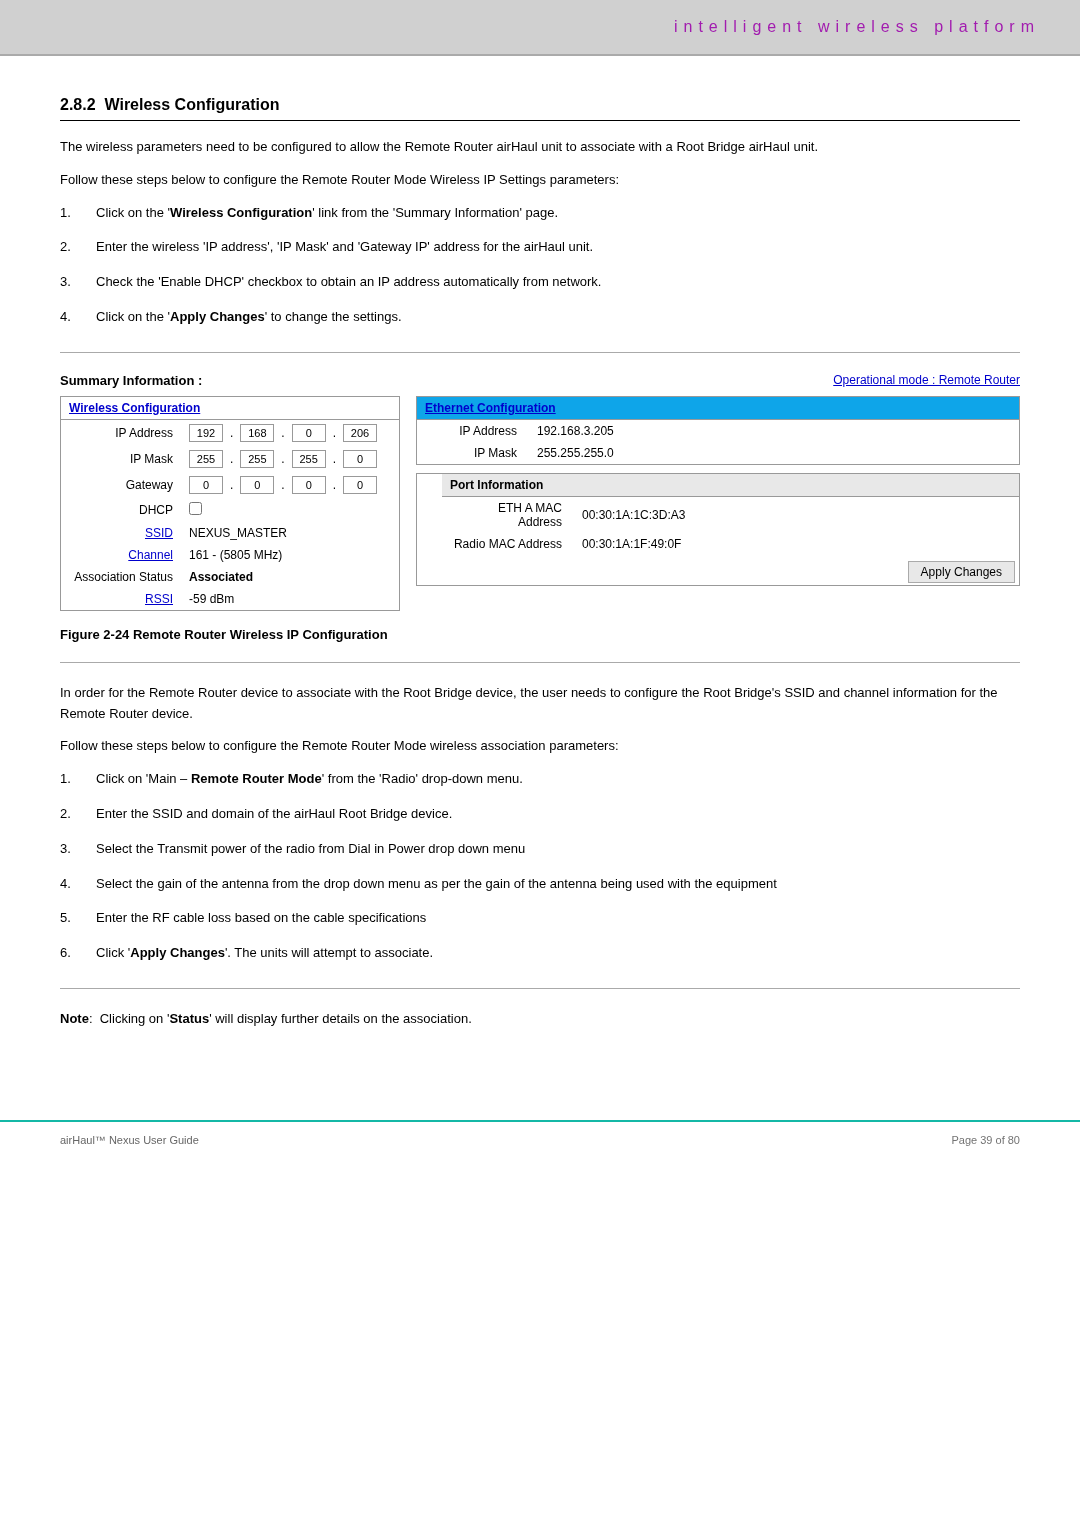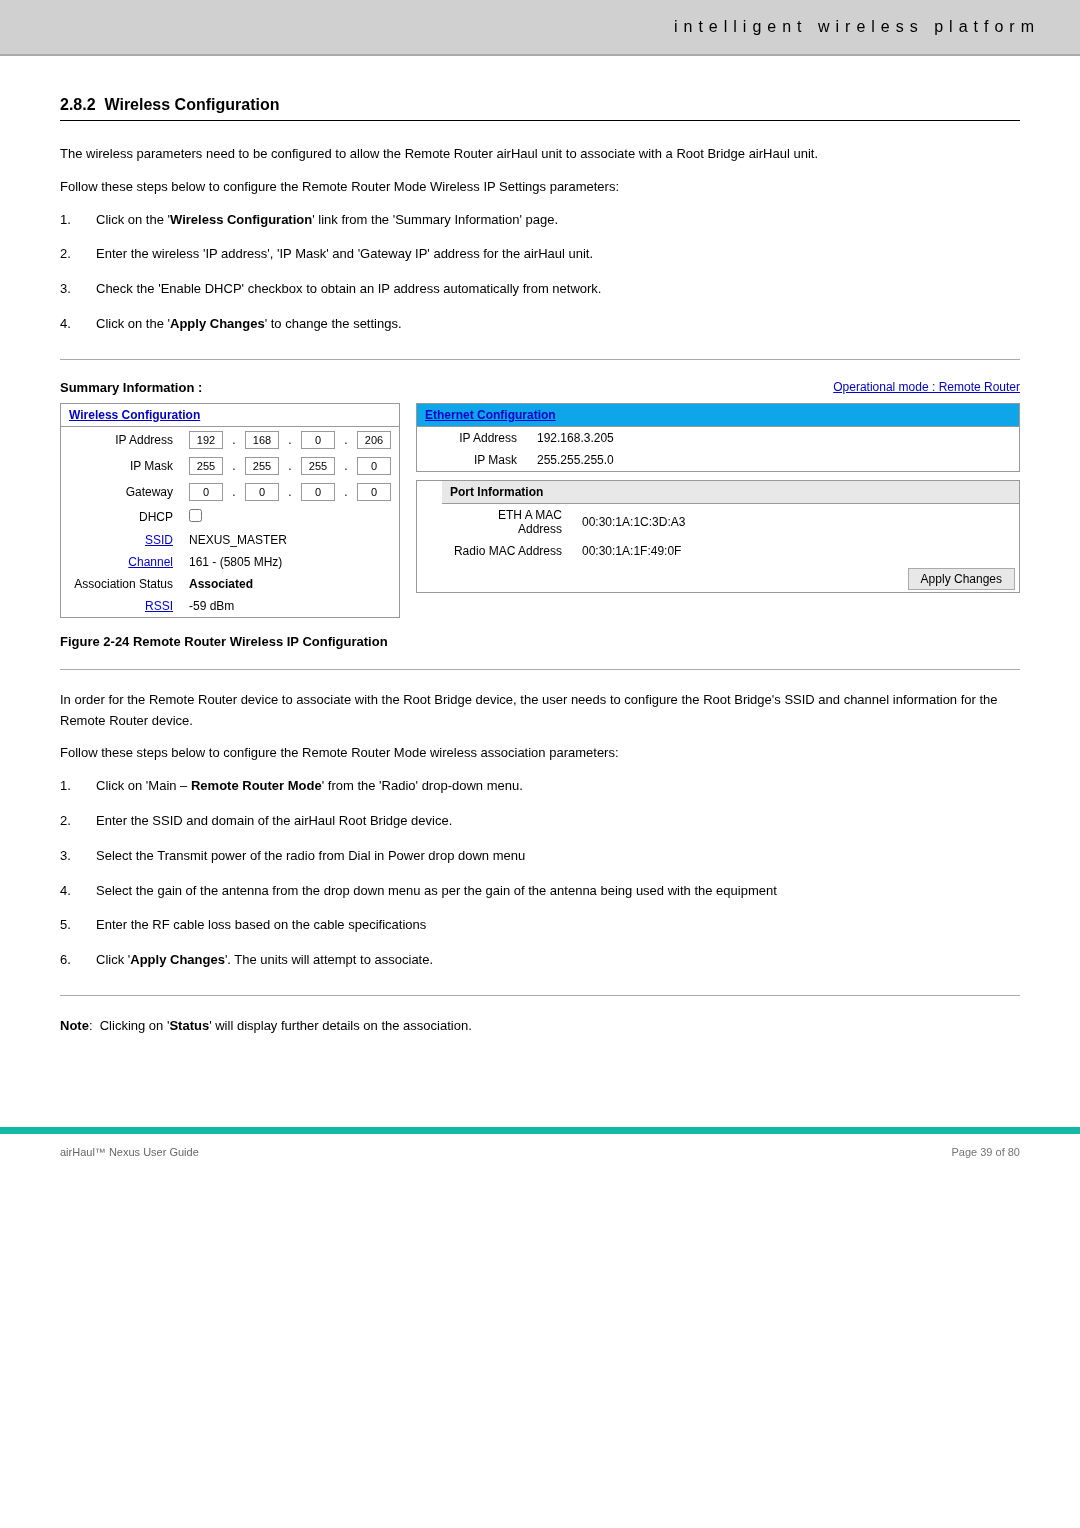--- a/index.html
+++ b/index.html
@@ -13,33 +13,33 @@
       padding: 0;
     }
 
     
     .header {
       background: #d0d0d0;
       padding: 18px 40px;
       text-align: right;
       letter-spacing: 6px;
       font-size: 16px;
-      color: #000000;
+      color: #a21caf;
       border-bottom: 2px solid #aaa;
     }
 
     .main-content {
       padding: 40px 60px;
     }
 
     
     .section-heading {
       font-size: 16px;
       font-weight: bold;
-      margin-bottom: 23px;
+      margin-bottom: 16px;
       border-bottom: 1px solid #000;
       padding-bottom: 6px;
     }
 
     .intro-text {
       font-size: 13px;
       line-height: 1.6;
       margin-bottom: 12px;
     }
 
@@ -141,21 +141,20 @@
     }
 
     .wireless-table .value-cell {
       font-size: 12px;
     }
 
     .ip-inputs {
       display: flex;
       align-items: center;
       gap: 6px;
-      justify-content: space-between;
     }
 
     .ip-input {
       width: 34px;
       height: 18px;
       border: 1px solid #999;
       font-size: 11px;
       text-align: center;
       padding: 1px;
     }
@@ -277,21 +276,21 @@
 
     
     .note-text {
       font-size: 13px;
       line-height: 1.6;
       margin-bottom: 20px;
     }
 
     
     .footer {
-      border-top: 7px solid #14b8a6;
+      border-top: 2px solid #14b8a6;
       padding: 12px 60px;
       display: flex;
       justify-content: space-between;
       align-items: center;
       margin-top: 30px;
     }
 
     .footer-left {
       font-size: 11px;
       color: #666;

